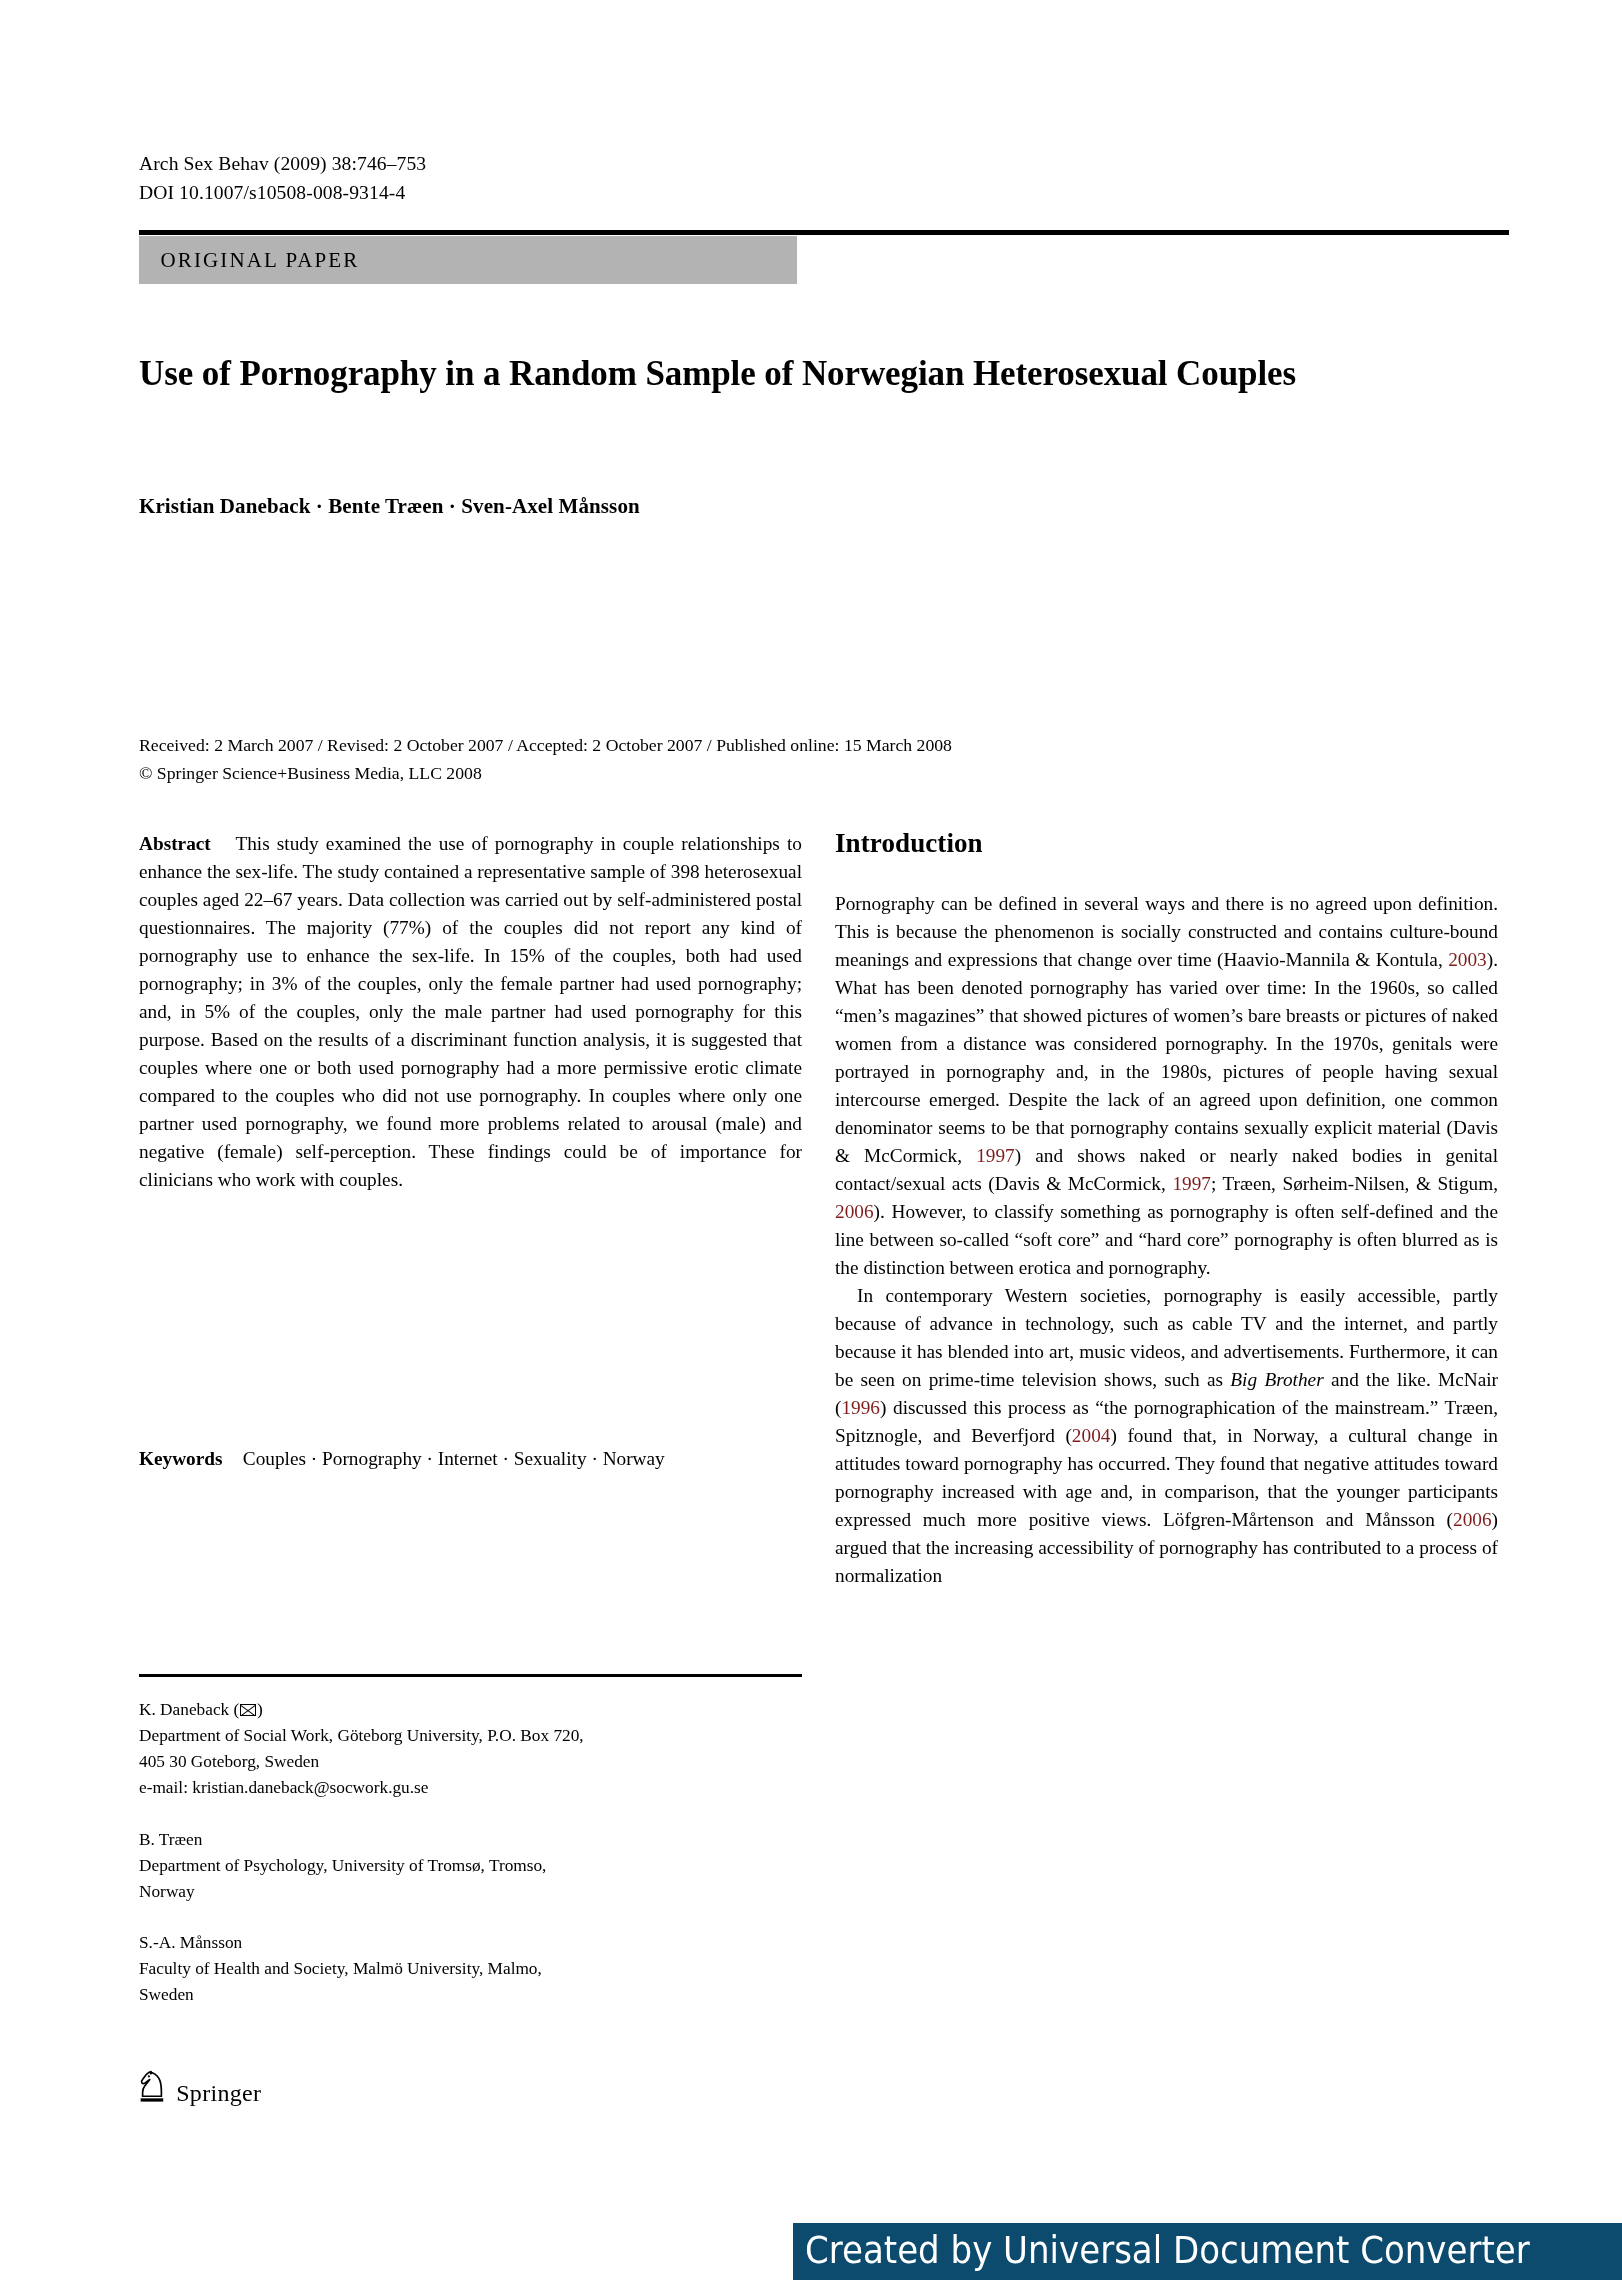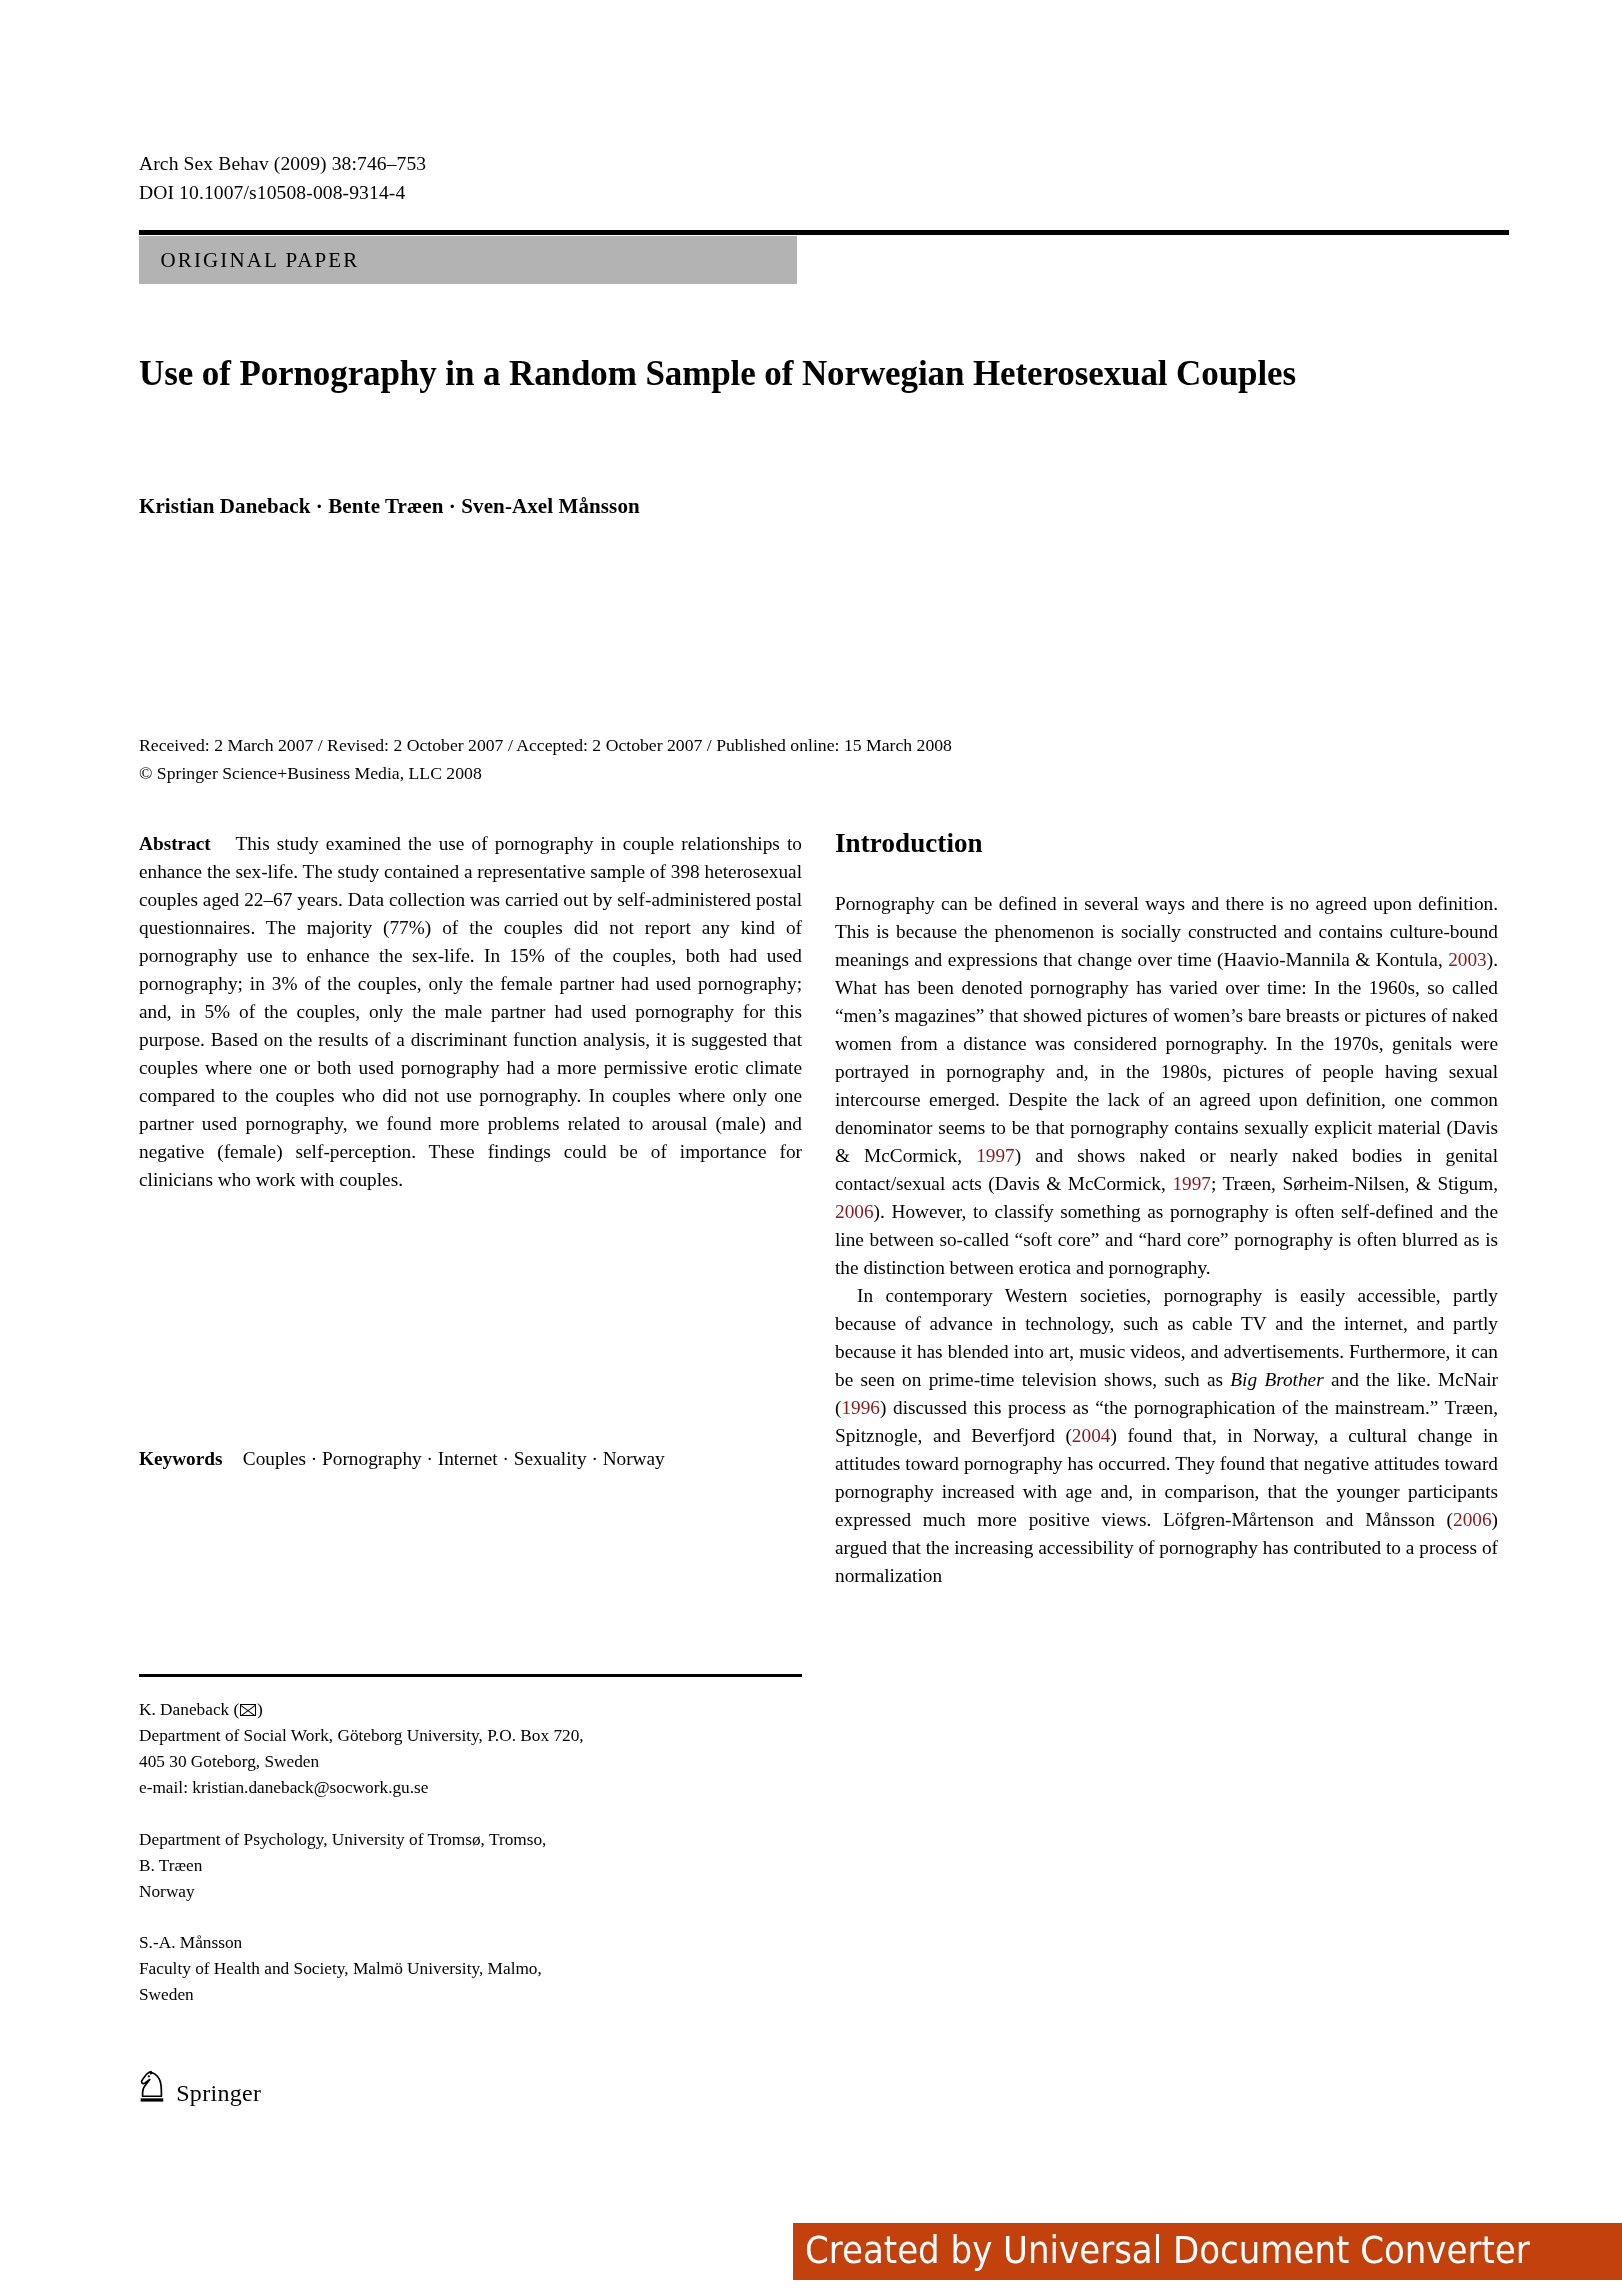--- a/index.html
+++ b/index.html
@@ -197,21 +197,21 @@
     letter-spacing: 0.3px;
   }
 
   
   .watermark {
     position: absolute;
     left: 793px;
     top: 2223px;
     width: 830px;
     height: 57px;
-    background: #c2410c;
+    background: #0c4a6e;
     overflow: hidden;
   }
   .watermark .wm-text {
     position: absolute;
     left: 11.8px;
     top: 3.9px;
     font-family: "DejaVu Sans", "Liberation Sans", sans-serif;
     font-size: 37px;
     line-height: 48px;
     color: #ffffff;
@@ -256,22 +256,22 @@
 
   <div class="affil">
     <div class="blk">
       <div><span>K. Daneback (</span><span class="envelope"></span><span>)</span></div>
       <div>Department of Social Work, Göteborg University, P.O. Box 720,</div>
       <div>405 30 Goteborg, Sweden</div>
       <div>e-mail: kristian.daneback@socwork.gu.se</div>
     </div>
 
     <div class="blk">
+      <div>B. Træen</div>
       <div>Department of Psychology, University of Tromsø, Tromso,</div>
-      <div>B. Træen</div>
       <div>Norway</div>
     </div>
 
     <div class="blk">
       <div>S.-A. Månsson</div>
       <div>Faculty of Health and Society, Malmö University, Malmo,</div>
       <div>Sweden</div>
     </div>
   </div>
 

